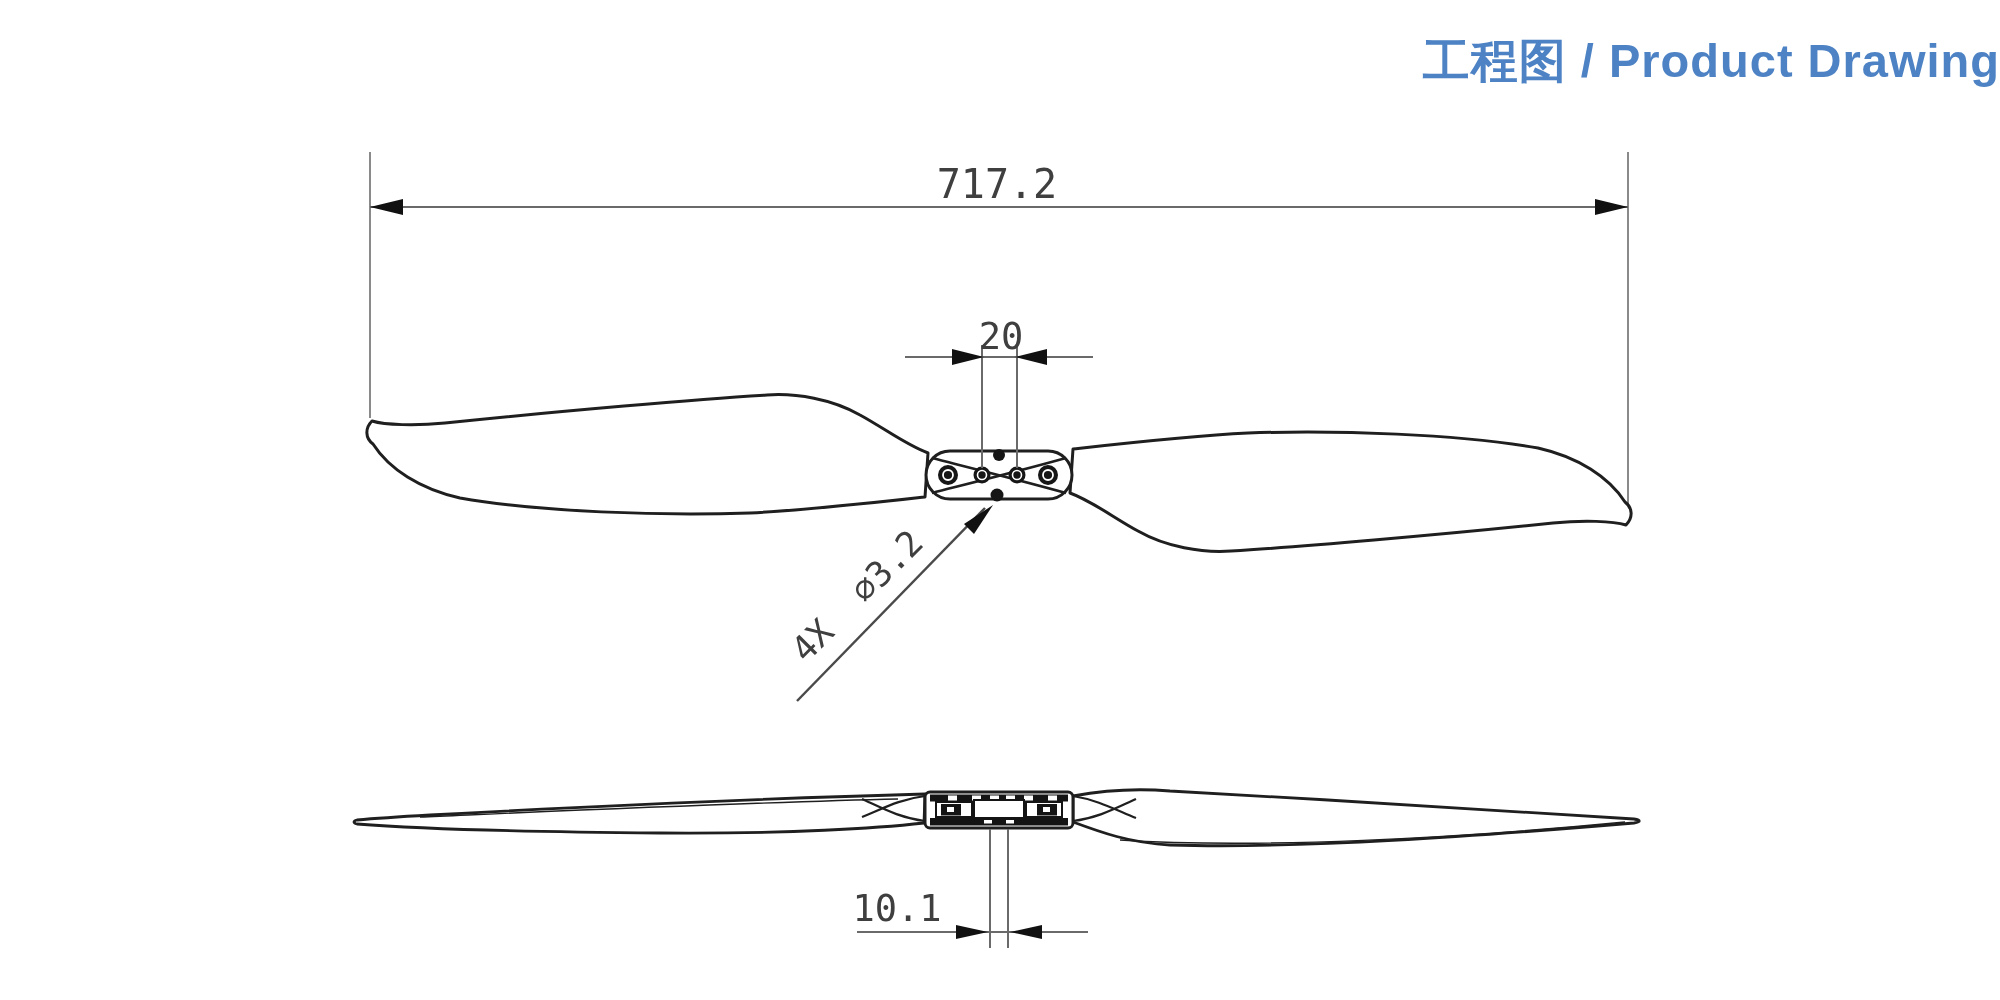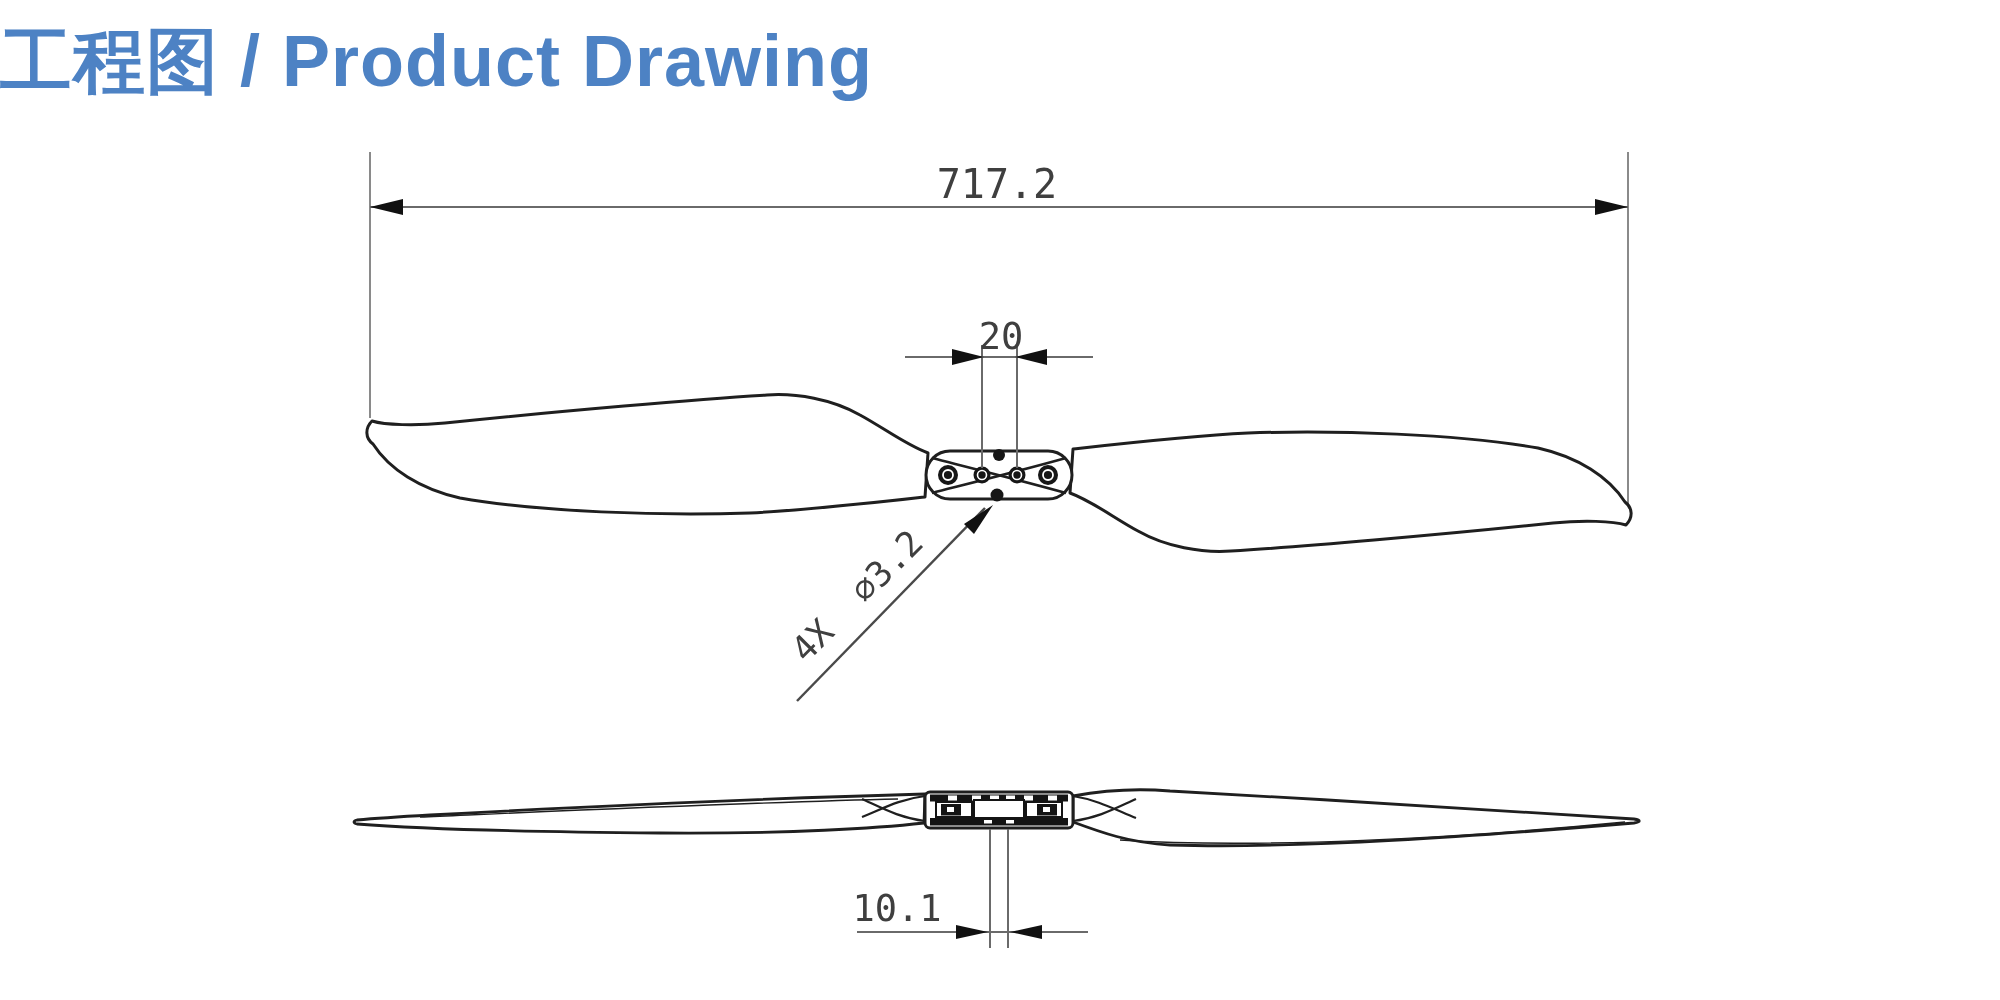--- a/index.html
+++ b/index.html
@@ -1,19 +1,19 @@
 <!DOCTYPE html>
 <html><head>
 <meta charset="utf-8">
 <style>
   html,body{margin:0;padding:0;background:#ffffff;}
   .stage{position:relative;width:2000px;height:1000px;background:#ffffff;overflow:hidden;
          font-family:"Liberation Sans","DejaVu Sans",sans-serif;}
-  .page-title{position:absolute;top:30px;left:0;width:100%;text-align:left;
-              font-size:72px;line-height:62px;font-weight:600;letter-spacing:1px;
+  .page-title{position:absolute;top:30px;left:0;width:100%;text-align:right;
+              font-size:47px;line-height:62px;font-weight:600;letter-spacing:1px;
               color:#4d82c4;margin:0;}
   svg text{font-family:"DejaVu Sans Mono","DejaVu Sans",monospace;fill:#3f3f3f;}
   .dimtext{font-size:40px;}
   .dimtext-sm{font-size:37px;}
   .leadertext{font-size:35px;white-space:pre;}
 </style>
 </head>
 <body>
 
 <div class="stage">

